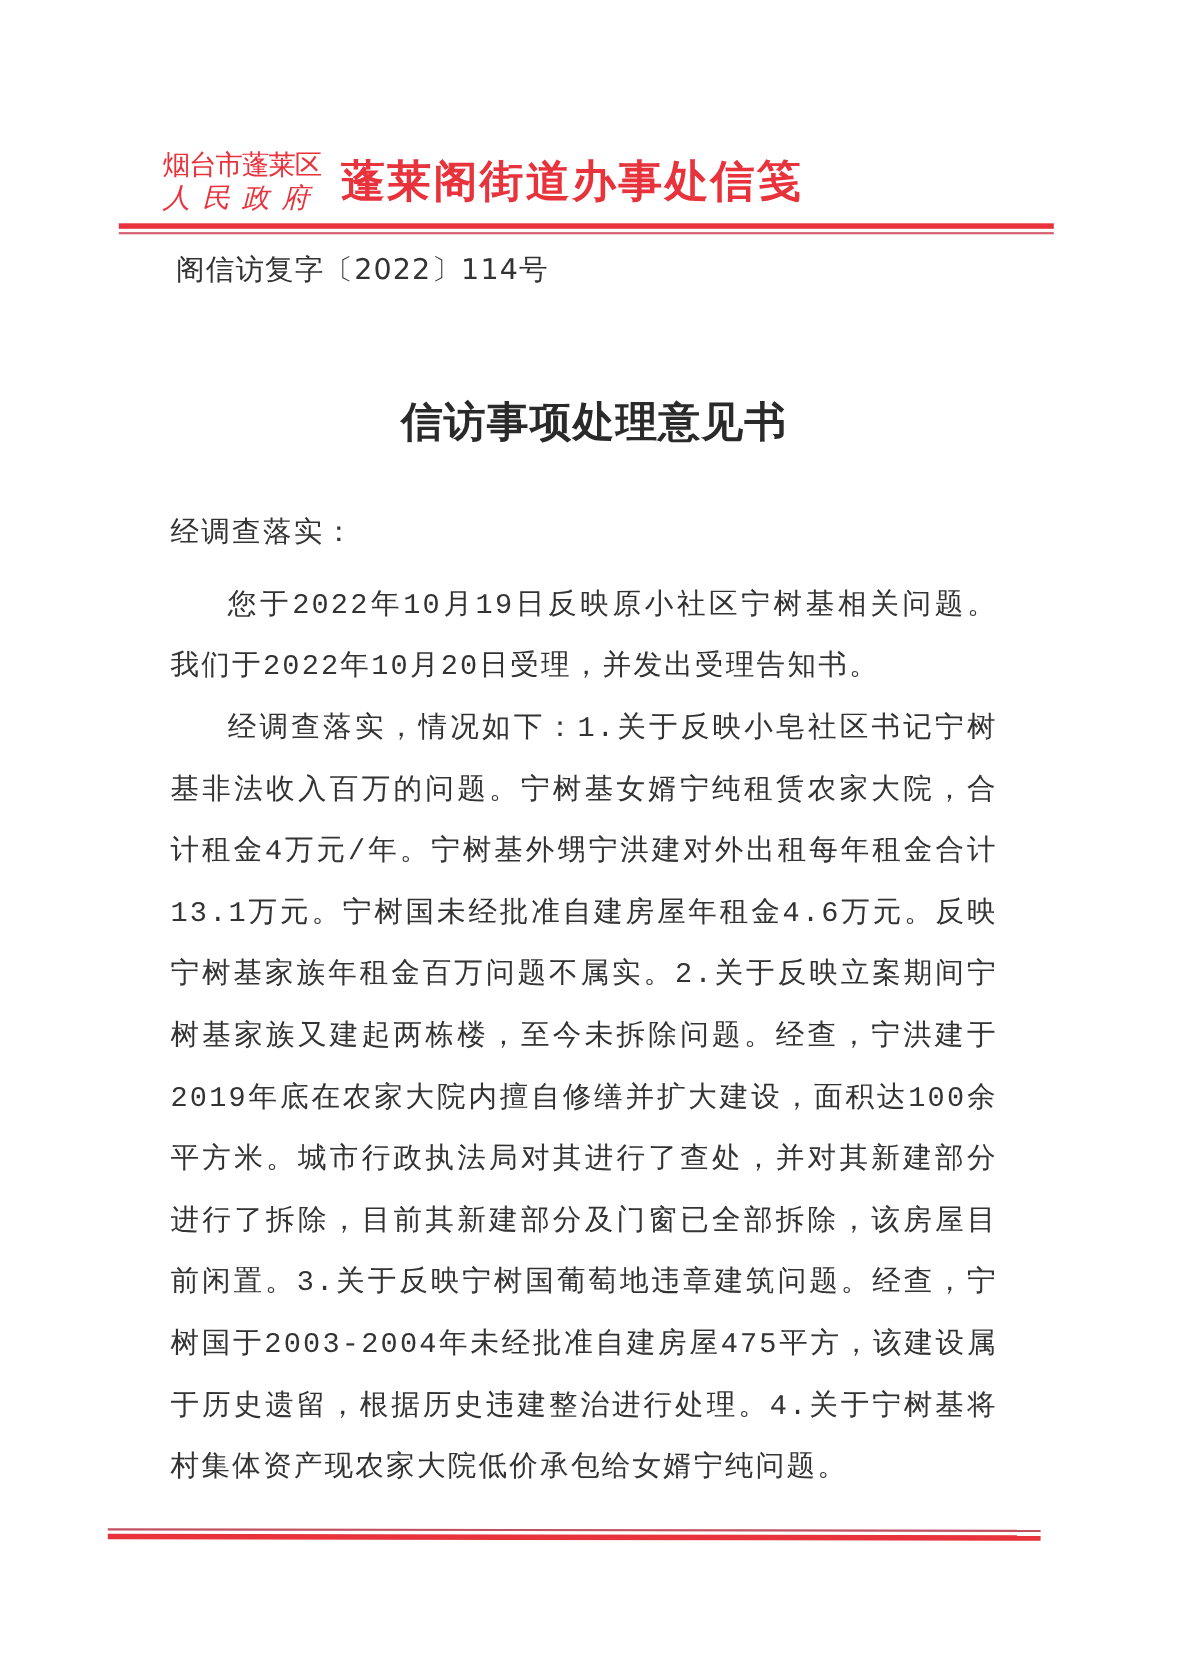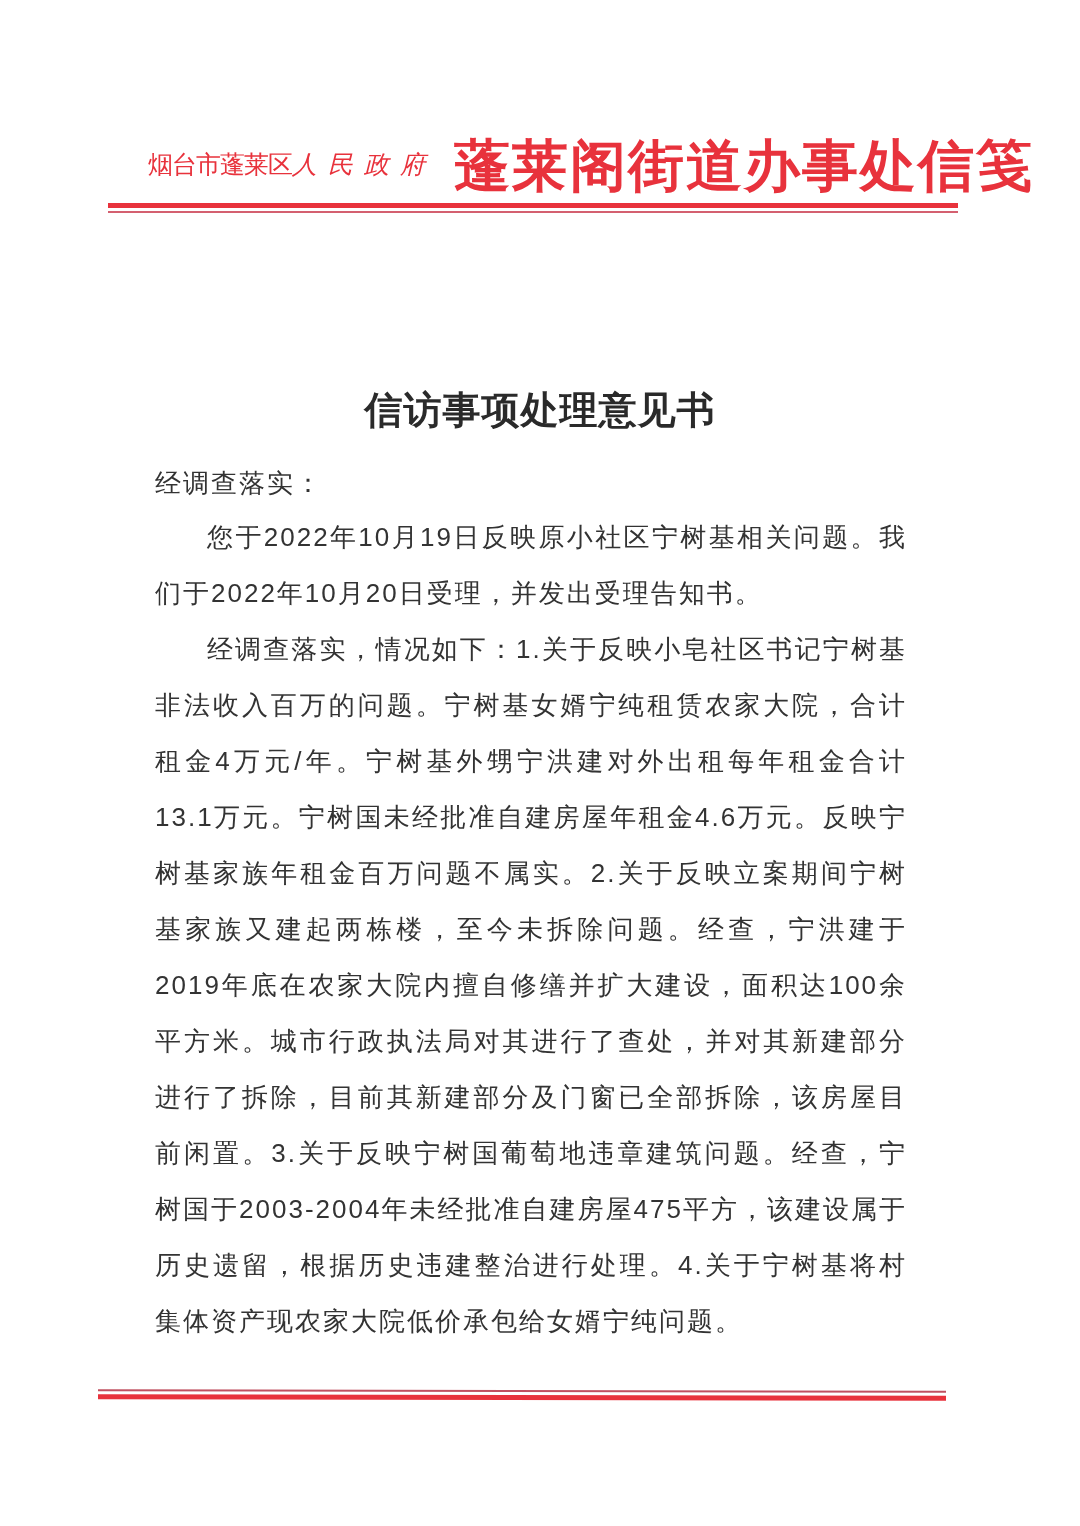--- a/index.html
+++ b/index.html
@@ -17,35 +17,35 @@
     }
     .letterhead {
       position: absolute;
       left: 148px;
       top: 132px;
       display: flex;
       align-items: center;
     }
     .org-block {
       display: flex;
-      flex-direction: row;
+      flex-direction: column;
       color: #e8323c;
       font-family: "DejaVu Serif", "Liberation Serif", serif;
       font-size: 25px;
       line-height: 30px;
       margin-right: 18px;
       text-align: center;
     }
     .org-line1 { letter-spacing: -1px; }
     .org-line2 { letter-spacing: 11px; font-style: italic; }
     .brand-title {
       color: #e8323c;
       font-family: "DejaVu Serif", "Liberation Serif", serif;
       font-weight: bold;
-      font-size: 56px;
+      font-size: 40px;
       letter-spacing: 2px;
       line-height: 66px;
     }
     .rule-top {
       position: absolute;
       left: 108px;
       top: 203px;
       width: 850px;
     }
     .rule-top .thick {
@@ -73,39 +73,38 @@
       position: absolute;
       left: 0;
       top: 358px;
       width: 1080px;
       text-align: center;
       font-size: 38px;
       font-weight: bold;
       color: #2a2a2a;
       font-family: "DejaVu Serif", "Liberation Serif", serif;
       letter-spacing: 1px;
-      margin-top: 27px;
     }
     .salutation {
       position: absolute;
       left: 155px;
       top: 466px;
       font-size: 26px;
       font-family: "DejaVu Sans", "Liberation Sans", sans-serif;
       color: #333;
       letter-spacing: 2px;
     }
     .body-text {
       position: absolute;
       left: 155px;
-      top: 509px;
+      top: 522px;
       width: 752px;
       font-size: 26px;
       line-height: 56px;
-      font-family: Liberation Sans, sans-serif;
+      font-family: Liberation Mono, monospace;
       color: #333;
       text-align: justify;
       letter-spacing: 2px;
     }
     .body-text p {
       margin: 0;
       text-indent: 2em;
     }
     .rule-bottom {
       position: absolute;
@@ -135,20 +134,21 @@
   <div class="brand-title">蓬莱阁街道办事处信笺</div>
 </div>
 
 <div class="rule-top">
   <div class="thick"></div>
   <div class="gap"></div>
   <div class="thin"></div>
 </div>
 
 <div class="ref-row">
+  <span>阁信访复字〔2022〕114号</span>
 </div>
 
 <div class="doc-title">信访事项处理意见书</div>
 
 <div class="salutation">经调查落实：</div>
 
 <div class="body-text">
   <p>您于2022年10月19日反映原小社区宁树基相关问题。我们于2022年10月20日受理，并发出受理告知书。</p>
   <p>经调查落实，情况如下：1.关于反映小皂社区书记宁树基非法收入百万的问题。宁树基女婿宁纯租赁农家大院，合计租金4万元/年。宁树基外甥宁洪建对外出租每年租金合计13.1万元。宁树国未经批准自建房屋年租金4.6万元。反映宁树基家族年租金百万问题不属实。2.关于反映立案期间宁树基家族又建起两栋楼，至今未拆除问题。经查，宁洪建于2019年底在农家大院内擅自修缮并扩大建设，面积达100余平方米。城市行政执法局对其进行了查处，并对其新建部分进行了拆除，目前其新建部分及门窗已全部拆除，该房屋目前闲置。3.关于反映宁树国葡萄地违章建筑问题。经查，宁树国于2003-2004年未经批准自建房屋475平方，该建设属于历史遗留，根据历史违建整治进行处理。4.关于宁树基将村集体资产现农家大院低价承包给女婿宁纯问题。</p>
 </div>

